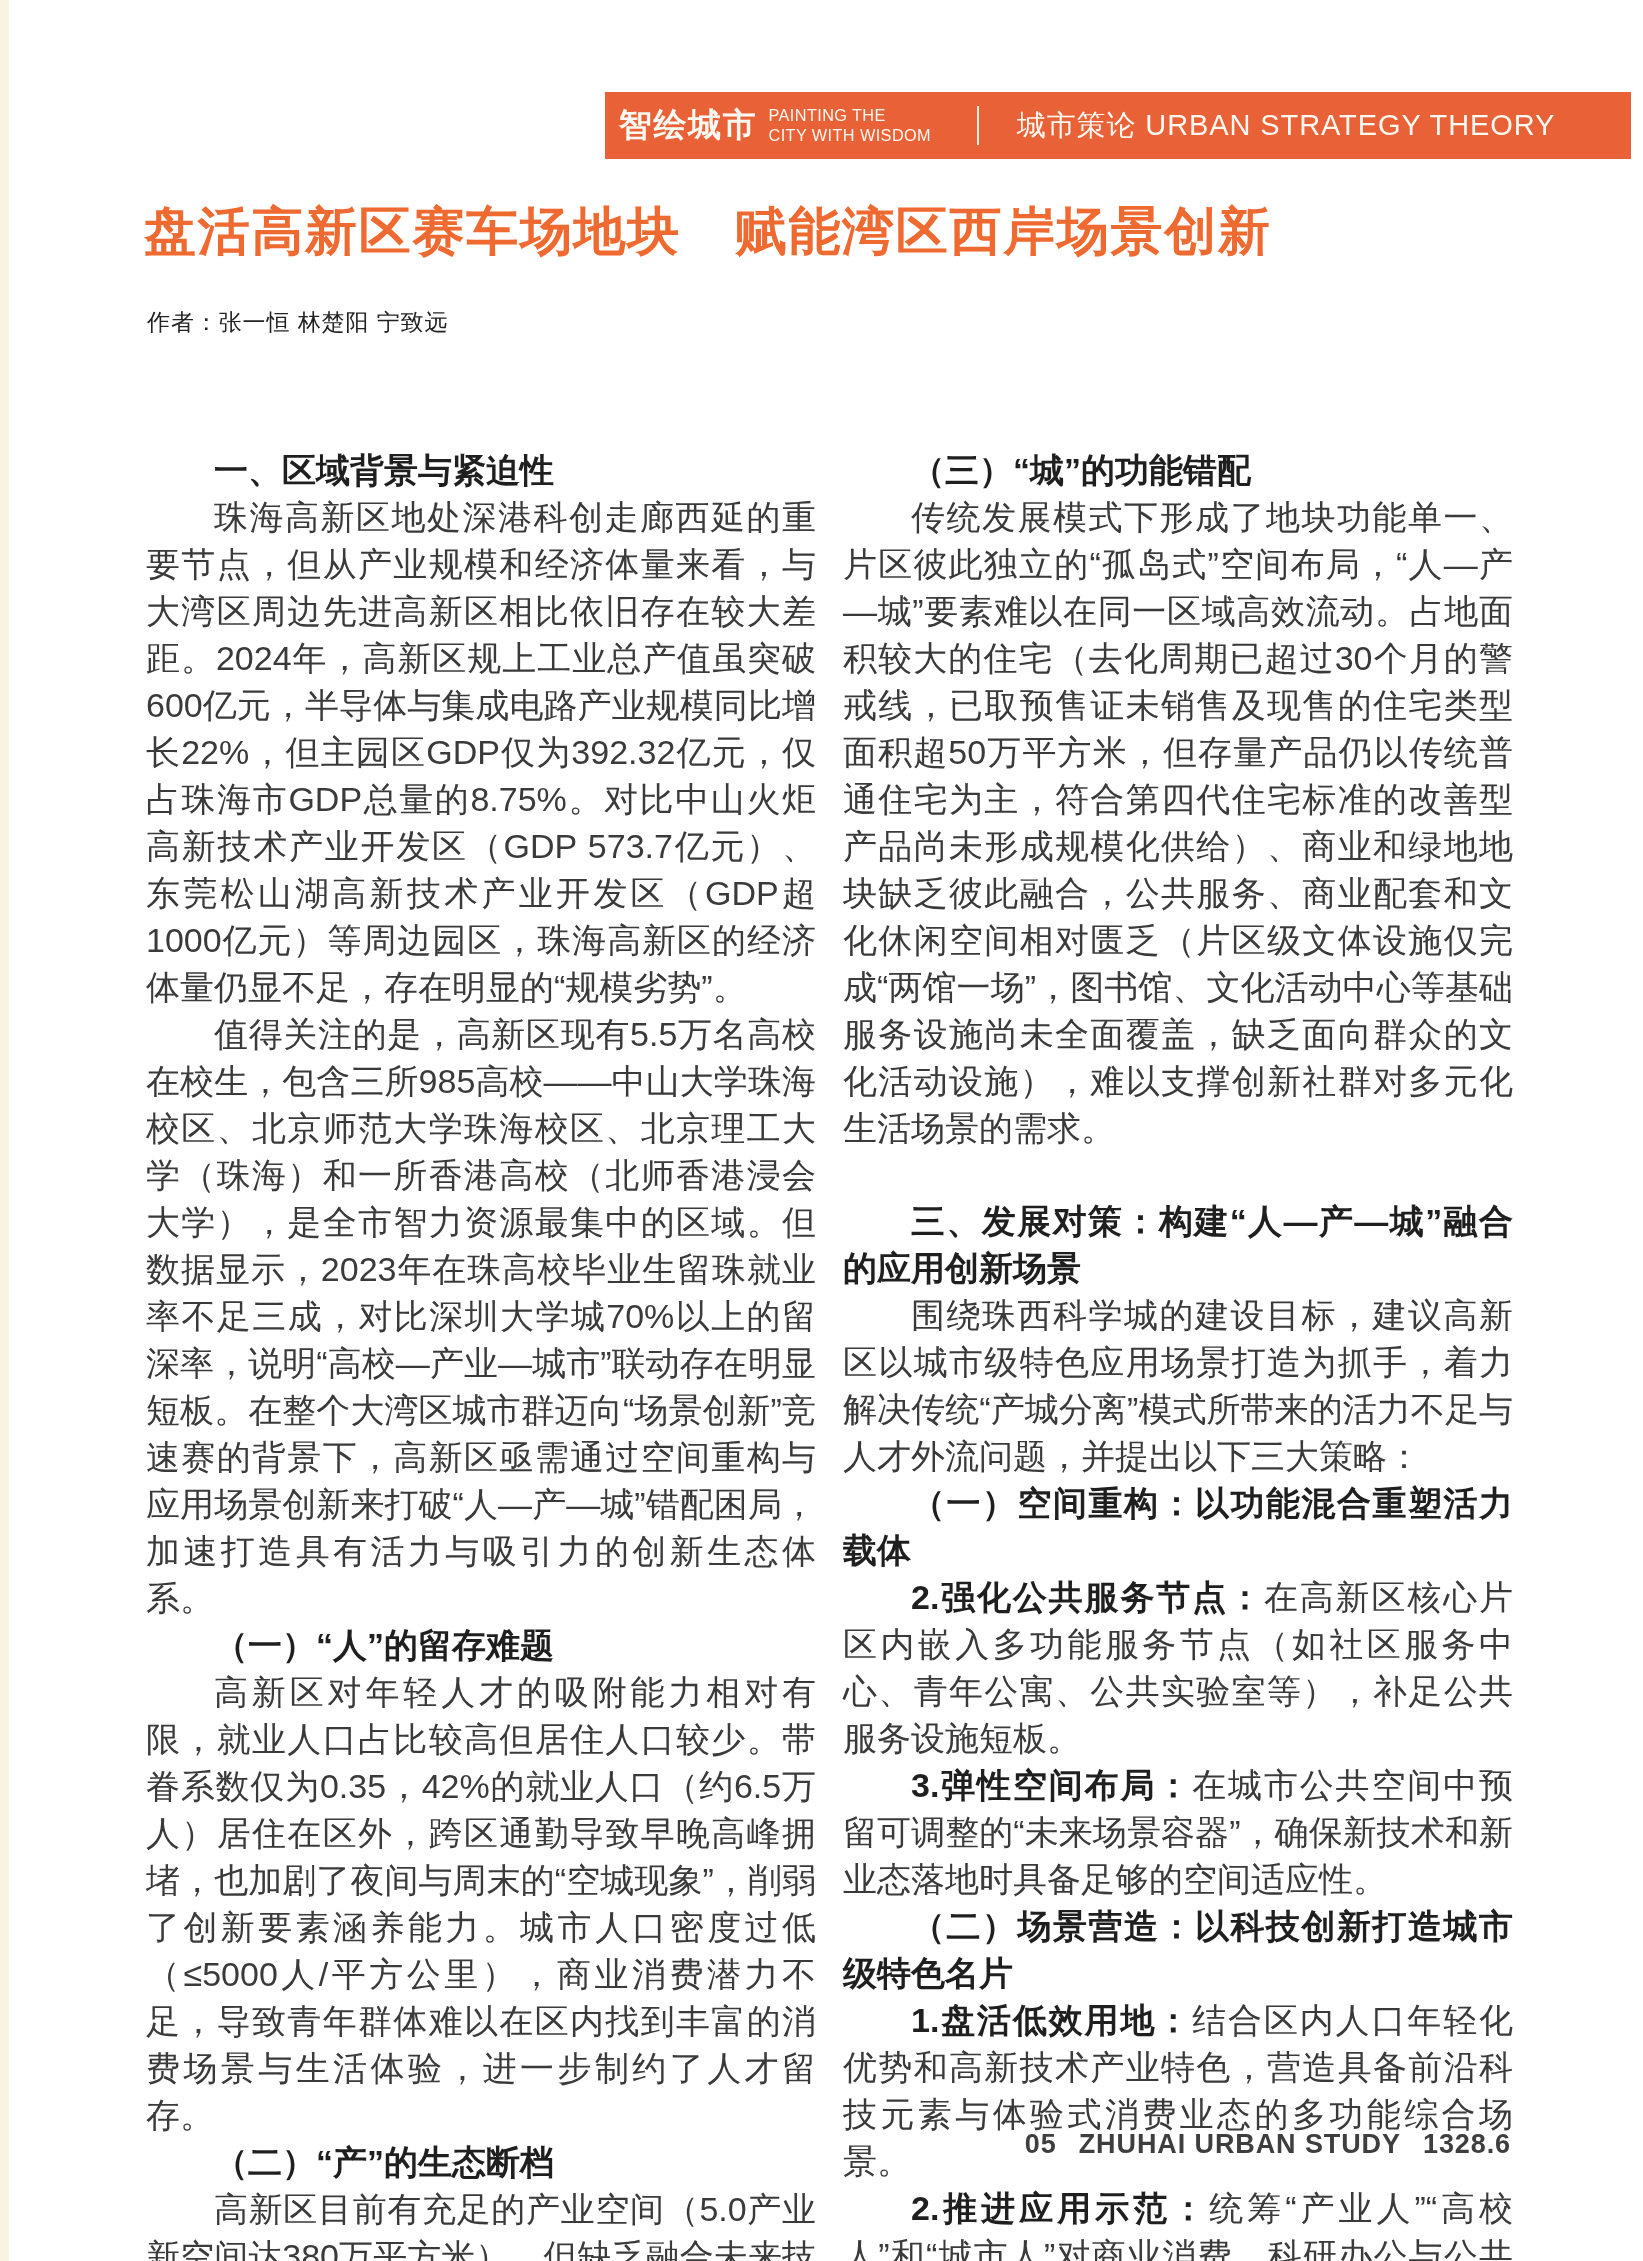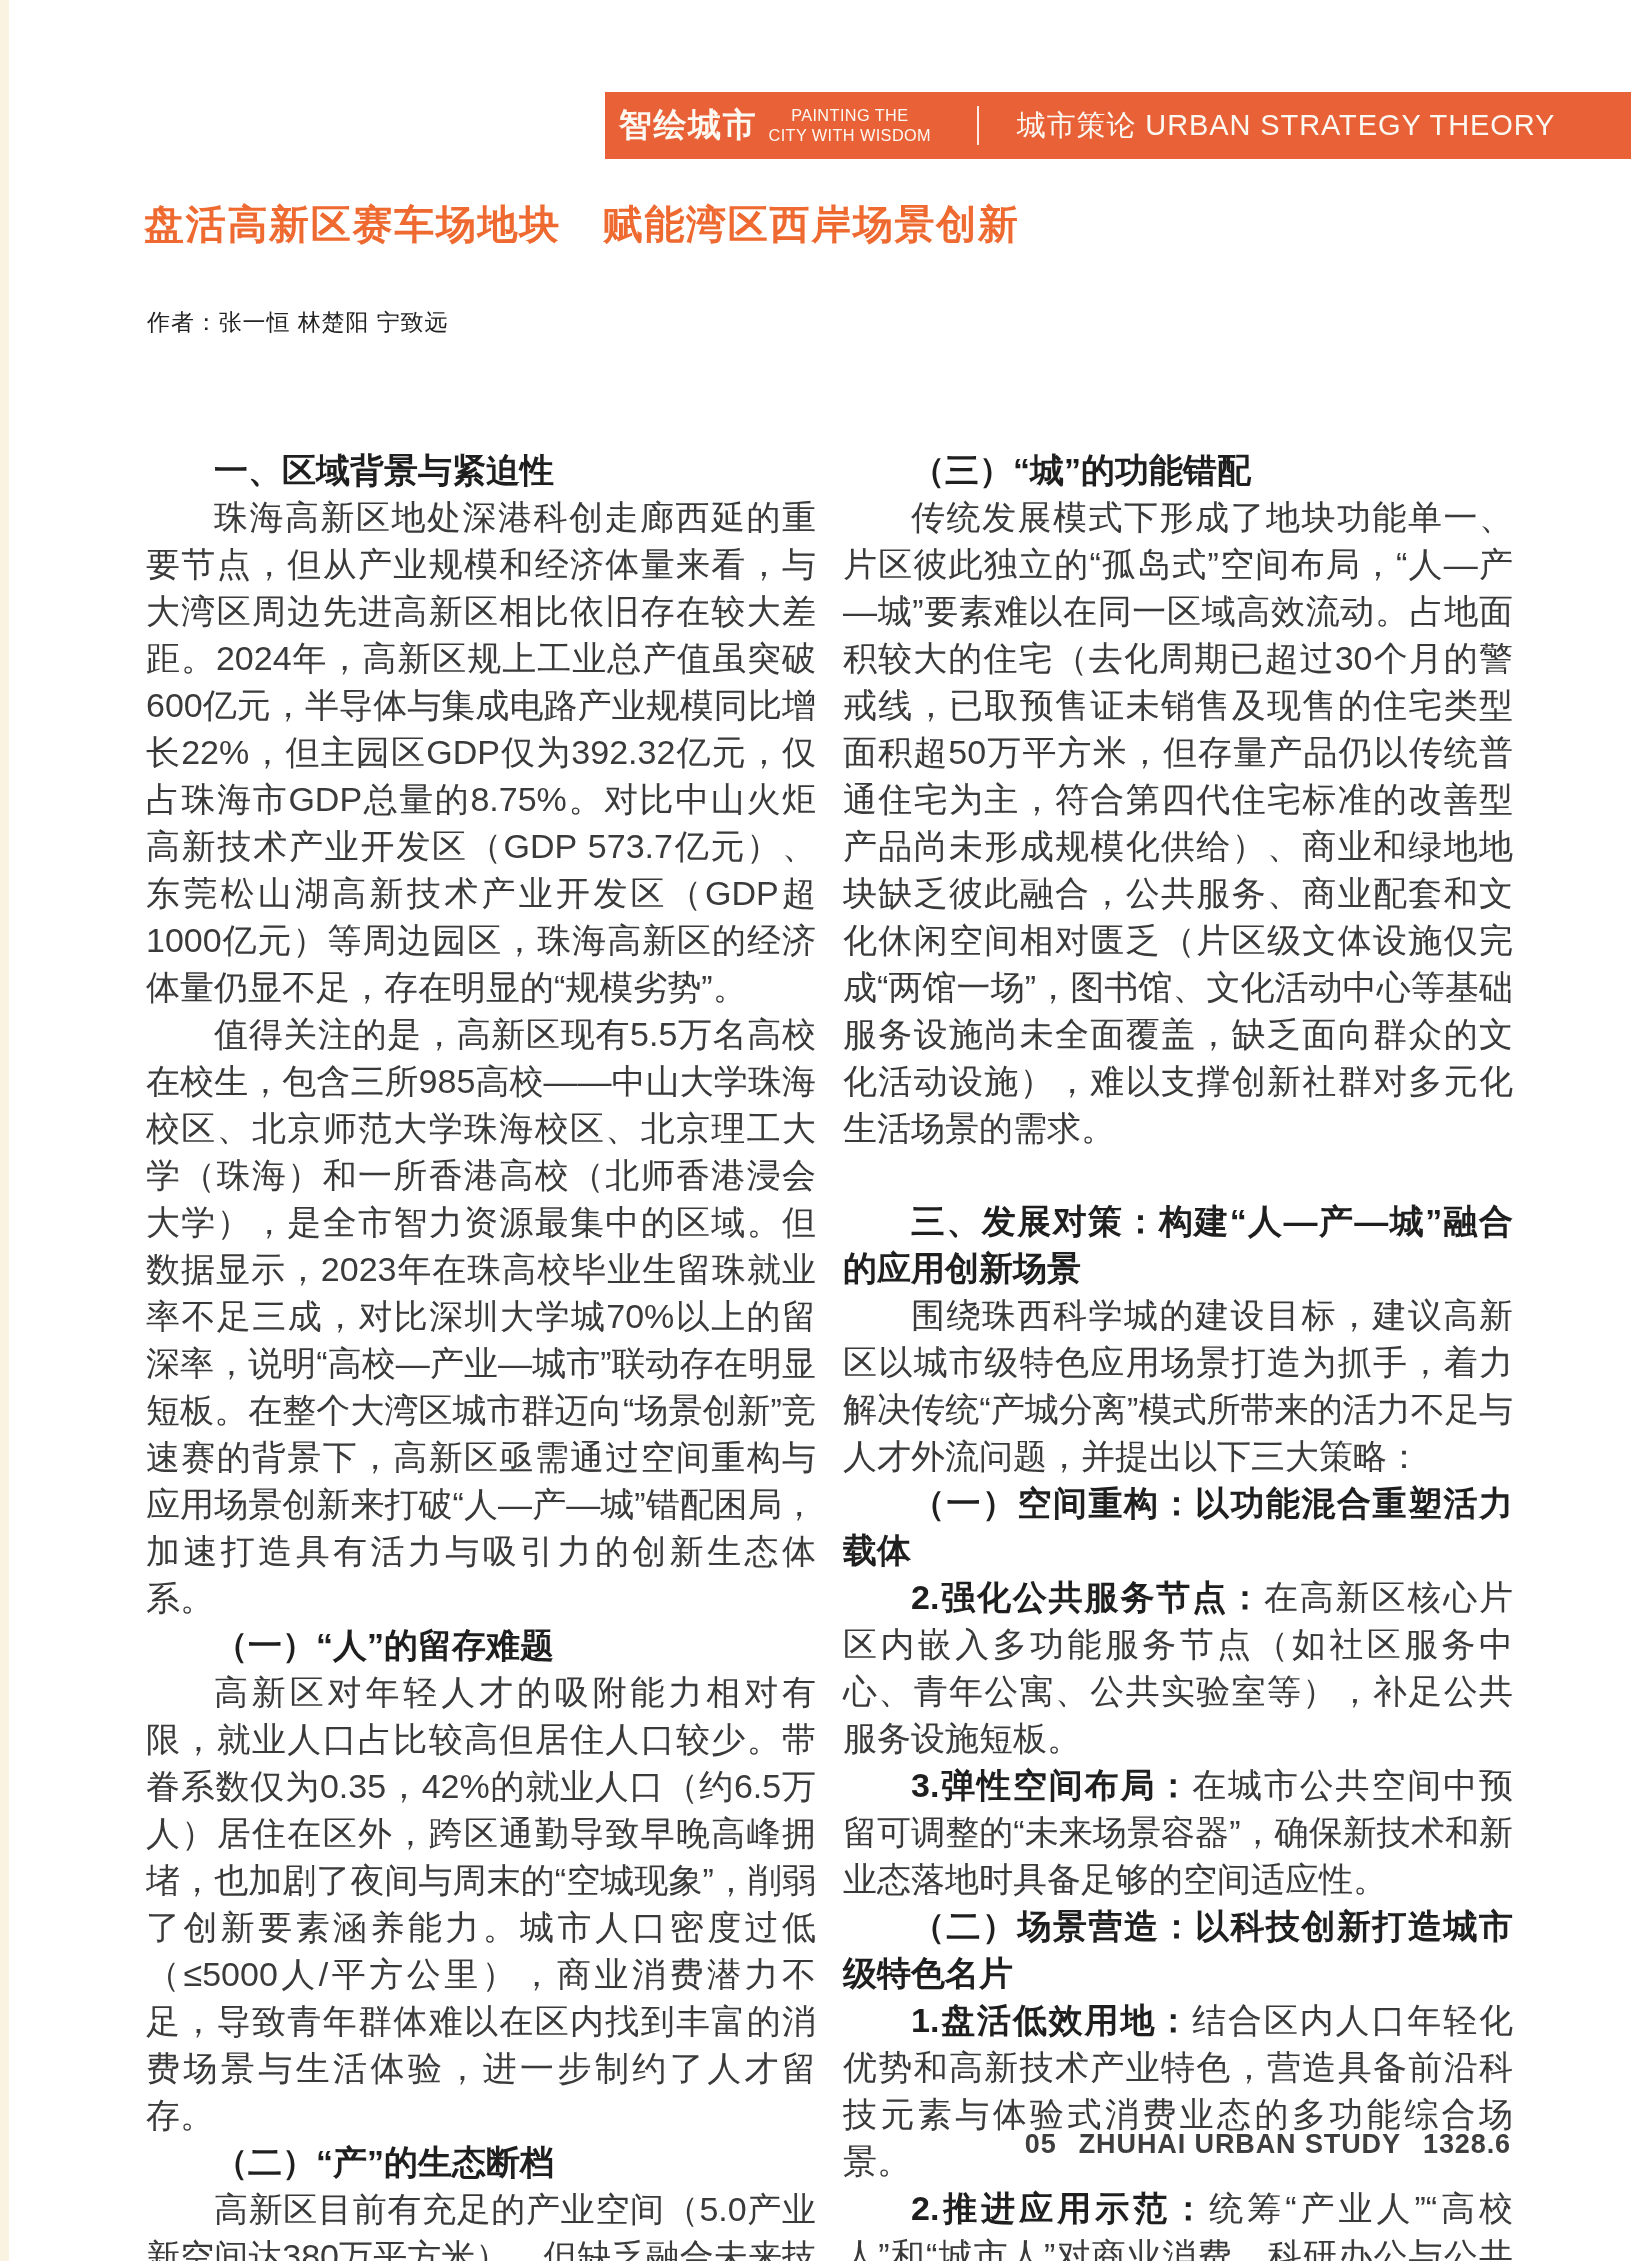--- a/index.html
+++ b/index.html
@@ -16,27 +16,27 @@
     background:#FAF3E2;
   }
   
   .band{
     position:absolute;left:605px;top:92px;width:1026px;height:67px;
     background:#E96136;color:#FCF8F2;
     display:flex;align-items:center;
     box-sizing:border-box;padding-left:13.7px;
   }
   .brand-cn{font-size:33px;font-weight:bold;letter-spacing:1.7px;white-space:nowrap;}
-  .brand-en{display:flex;flex-direction:column;margin-left:11px;font-size:16.3px;line-height:19.7px;letter-spacing:0.4px;white-space:nowrap;align-items:center;}
+  .brand-en{display:flex;flex-direction:column;margin-left:11px;font-size:16.3px;line-height:19.7px;letter-spacing:0.4px;white-space:nowrap;}
   .band-divider{width:1.7px;height:39px;background:rgba(255,252,248,.9);margin-left:46px;}
   .band-section{margin-left:38px;font-size:29px;letter-spacing:0.9px;white-space:nowrap;}
   
   .title{
     position:absolute;left:144px;top:197px;margin:0;
-    font-size:40px;font-weight:bold;color:#EE6A31;
+    font-size:52px;font-weight:bold;color:#EE6A31;
     letter-spacing:1.7px;white-space:nowrap;
   }
   .author{
     position:absolute;left:147px;top:307px;
     font-size:23px;color:#222222;letter-spacing:0.9px;
   }
   
   .col{
     position:absolute;top:447px;width:670px;
     font-size:34px;line-height:47px;color:#3A3A3A;

